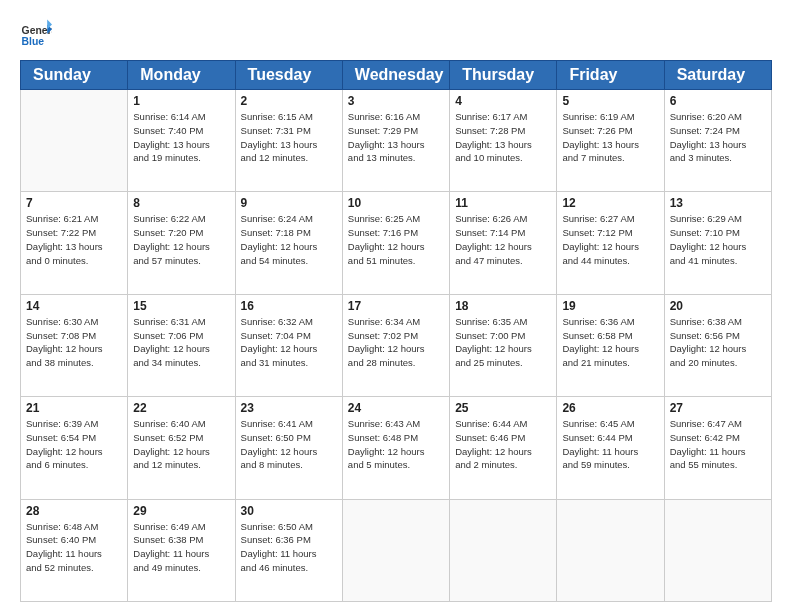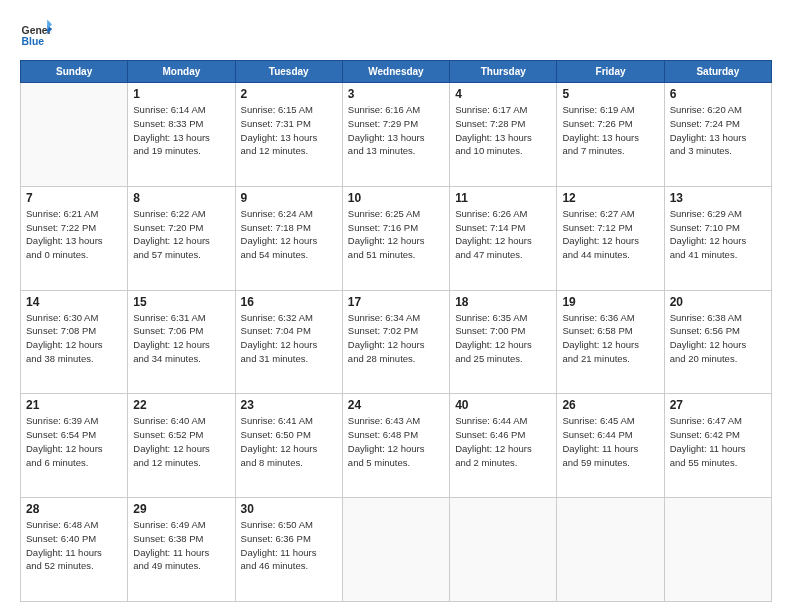--- a/index.html
+++ b/index.html
@@ -48,24 +48,24 @@
     .calendar {
       flex: 1;
       border: 1px solid #ccc;
       border-collapse: collapse;
       width: 100%;
       table-layout: fixed;
     }
     .calendar th {
       background: #2e6db4;
       color: #fff;
-      font-size: 10px;
+      font-size: 16px;
       font-weight: bold;
       padding: 5px 12px;
-      text-align: center;
+      text-align: left;
       border: 1px solid #1a4d8f;
     }
     .calendar td {
       border: 1px solid #ccc;
       vertical-align: top;
       padding: 4px 5px;
       font-size: 9.5px;
       color: #333;
       height: 88px;
     }
@@ -110,21 +110,21 @@
           <th>Saturday</th>
         </tr>
     </thead>
     <tbody id="calendar-body">
     <tr>
           <td class="empty"></td>
           <td>
             <span class="day-num">1</span>
             <div class="day-info">
               <div>Sunrise: 6:14 AM</div>
-              <div>Sunset: 8:33 PM</div>
+              <div>Sunset: 7:40 PM</div>
               <div>Daylight: 13 hours</div>
               <div>and 19 minutes.</div>
             </div>
           </td>
           <td>
             <span class="day-num">2</span>
             <div class="day-info">
               <div>Sunrise: 6:15 AM</div>
               <div>Sunset: 7:31 PM</div>
               <div>Daylight: 13 hours</div>
@@ -329,21 +329,21 @@
           <td>
             <span class="day-num">24</span>
             <div class="day-info">
               <div>Sunrise: 6:43 AM</div>
               <div>Sunset: 6:48 PM</div>
               <div>Daylight: 12 hours</div>
               <div>and 5 minutes.</div>
             </div>
           </td>
           <td>
-            <span class="day-num">40</span>
+            <span class="day-num">25</span>
             <div class="day-info">
               <div>Sunrise: 6:44 AM</div>
               <div>Sunset: 6:46 PM</div>
               <div>Daylight: 12 hours</div>
               <div>and 2 minutes.</div>
             </div>
           </td>
           <td>
             <span class="day-num">26</span>
             <div class="day-info">

